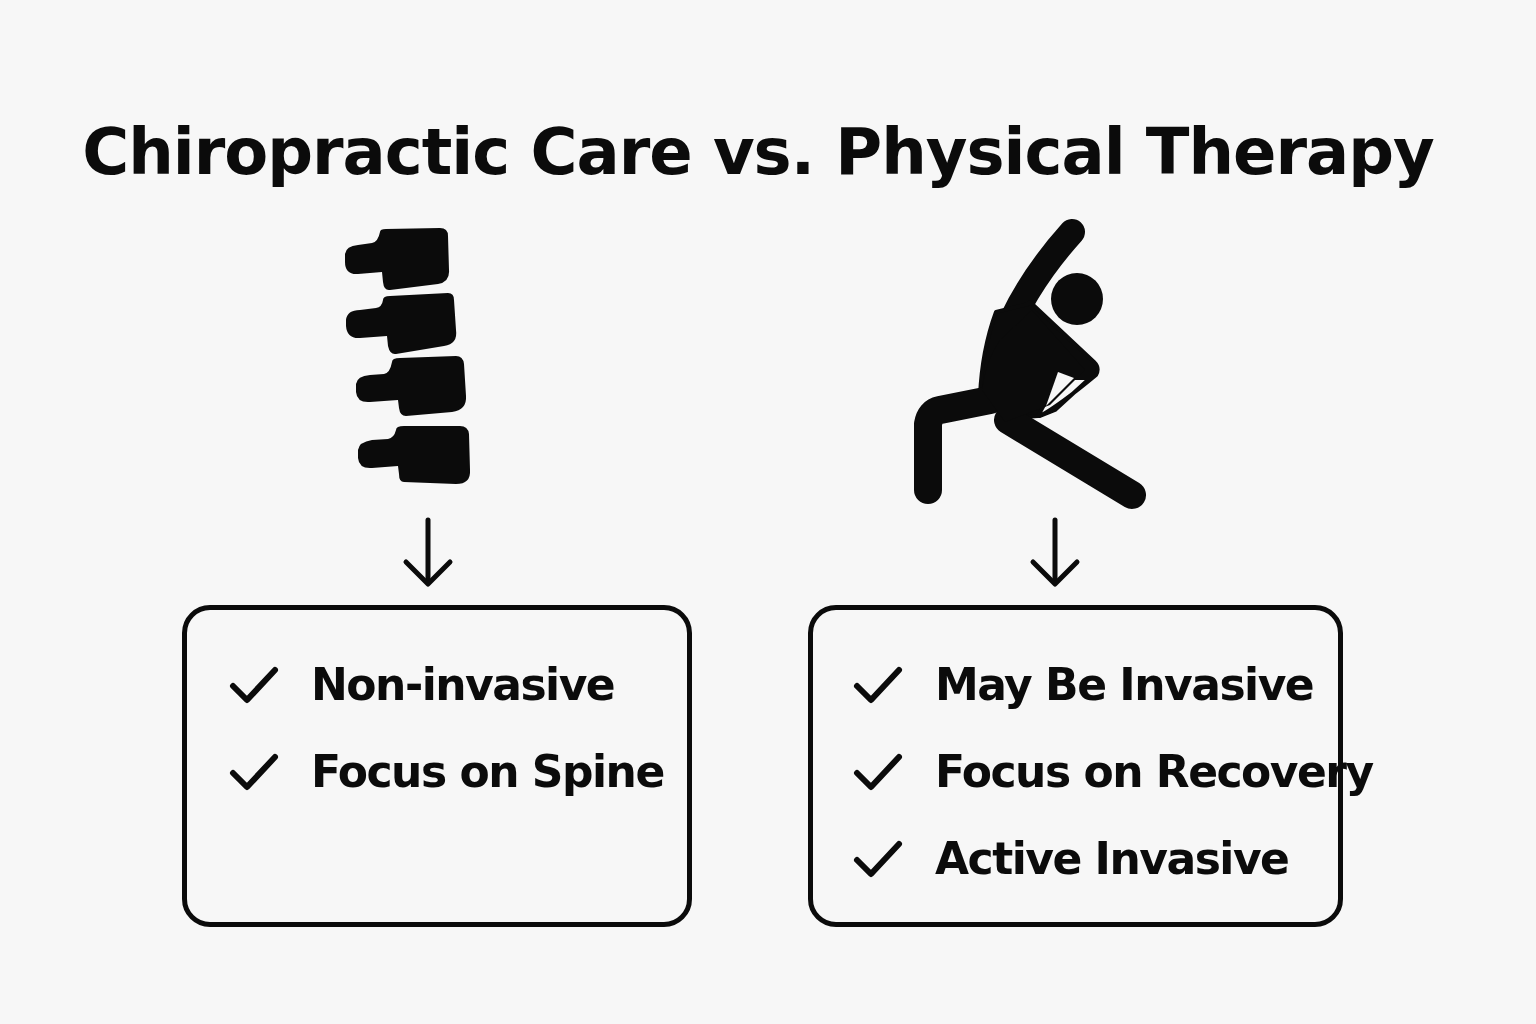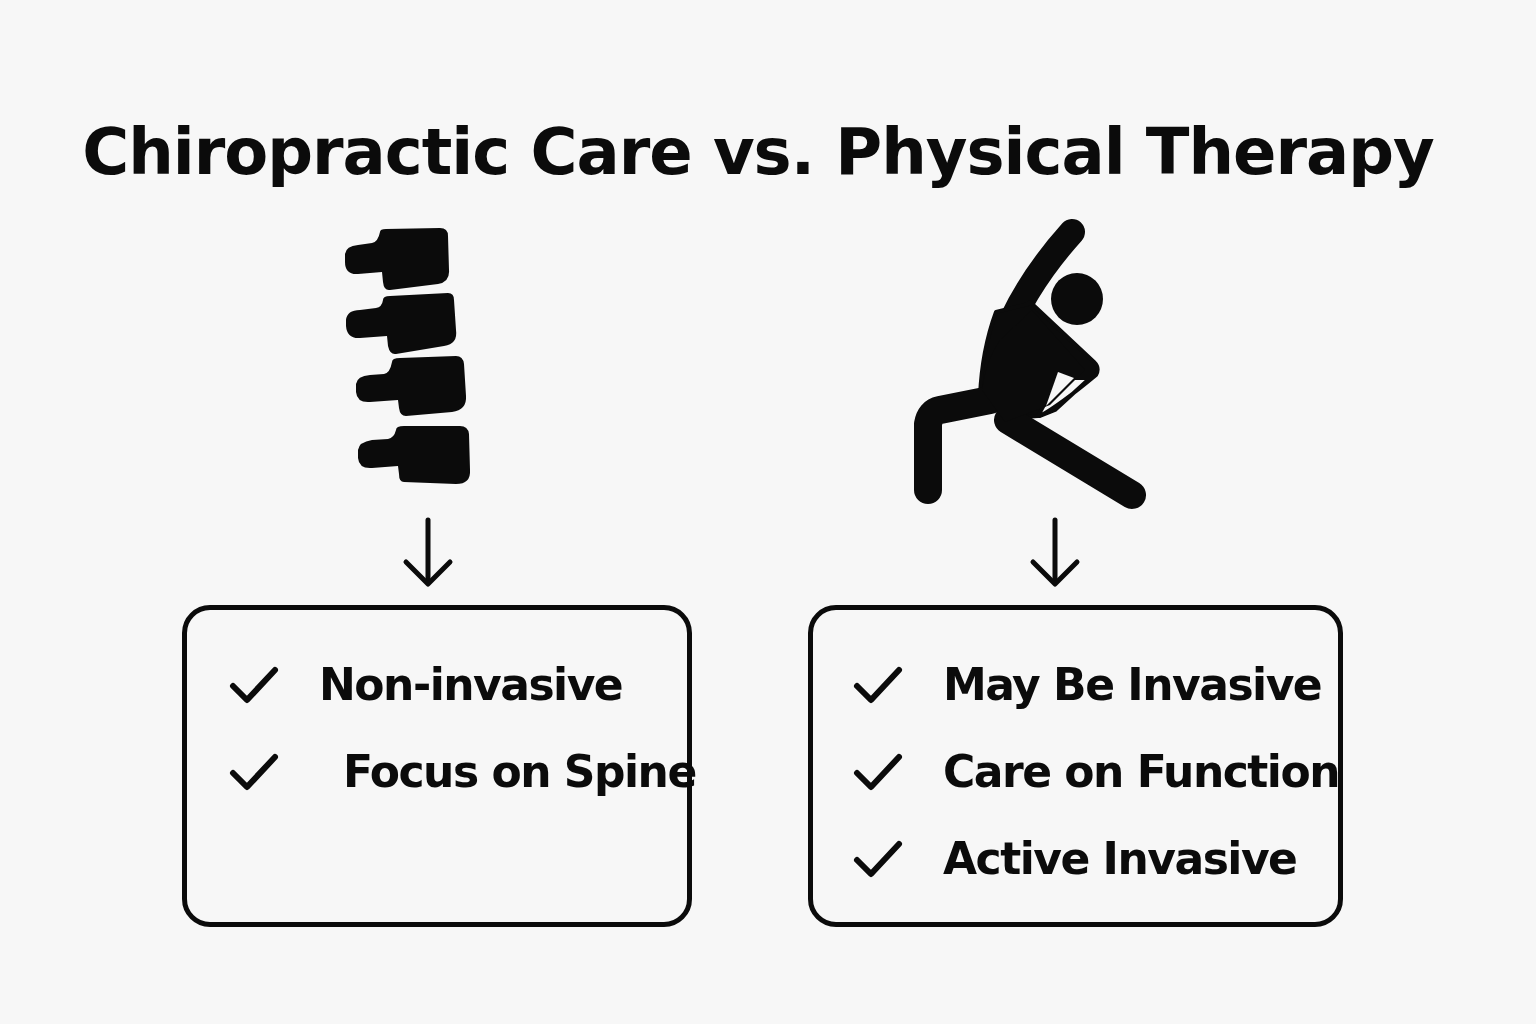--- a/index.html
+++ b/index.html
@@ -39,21 +39,21 @@
   .card-left { left: 182px; top: 605px; width: 510px; height: 322px; }
   .card-right { left: 808px; top: 605px; width: 535px; height: 322px; padding-left: 40px; }
   .item {
     position: absolute;
     display: flex;
     align-items: center;
     height: 60px;
   }
   .check { width: 56px; height: 48px; flex: 0 0 auto; }
   .item-label {
-    margin-left: 36px;
+    margin-left: 28px;
     font-family: "DejaVu Sans", sans-serif;
     font-weight: bold;
     font-size: 44px;
     letter-spacing: -1.5px;
     white-space: nowrap;
     color: #0b0b0b;
   }
 </style>
 </head>
 <body>
@@ -94,40 +94,40 @@
   </g>
 </svg>
 
 <div class="card card-left">
   <div class="item" style="left:40px; top:44px;">
     <svg class="check" viewBox="0 0 56 48">
       <polyline points="6,26 20,40 48,10" fill="none" stroke="#0b0b0b" stroke-width="6" stroke-linecap="round" stroke-linejoin="round"></polyline>
     </svg>
     <span class="item-label">Non-invasive</span>
   </div>
-  <div class="item" style="left:40px; top:131px;gap:24px;">
+  <div class="item" style="left:40px; top:131px;">
     <svg class="check" viewBox="0 0 56 48">
       <polyline points="6,26 20,40 48,10" fill="none" stroke="#0b0b0b" stroke-width="6" stroke-linecap="round" stroke-linejoin="round"></polyline>
     </svg>
     <span class="item-label">Focus on Spine</span>
   </div>
 </div>
 
 <div class="card card-right">
   <div class="item" style="left:38px; top:44px;">
     <svg class="check" viewBox="0 0 56 48">
       <polyline points="6,26 20,40 48,10" fill="none" stroke="#0b0b0b" stroke-width="6" stroke-linecap="round" stroke-linejoin="round"></polyline>
     </svg>
     <span class="item-label">May Be Invasive</span>
   </div>
   <div class="item" style="left:38px; top:131px;">
     <svg class="check" viewBox="0 0 56 48">
       <polyline points="6,26 20,40 48,10" fill="none" stroke="#0b0b0b" stroke-width="6" stroke-linecap="round" stroke-linejoin="round"></polyline>
     </svg>
-    <span class="item-label">Care on Function</span>
+    <span class="item-label">Focus on Recovery</span>
   </div>
   <div class="item" style="left:38px; top:218px;">
     <svg class="check" viewBox="0 0 56 48">
       <polyline points="6,26 20,40 48,10" fill="none" stroke="#0b0b0b" stroke-width="6" stroke-linecap="round" stroke-linejoin="round"></polyline>
     </svg>
     <span class="item-label">Active Invasive</span>
   </div>
 </div>
 
 </body></html>

